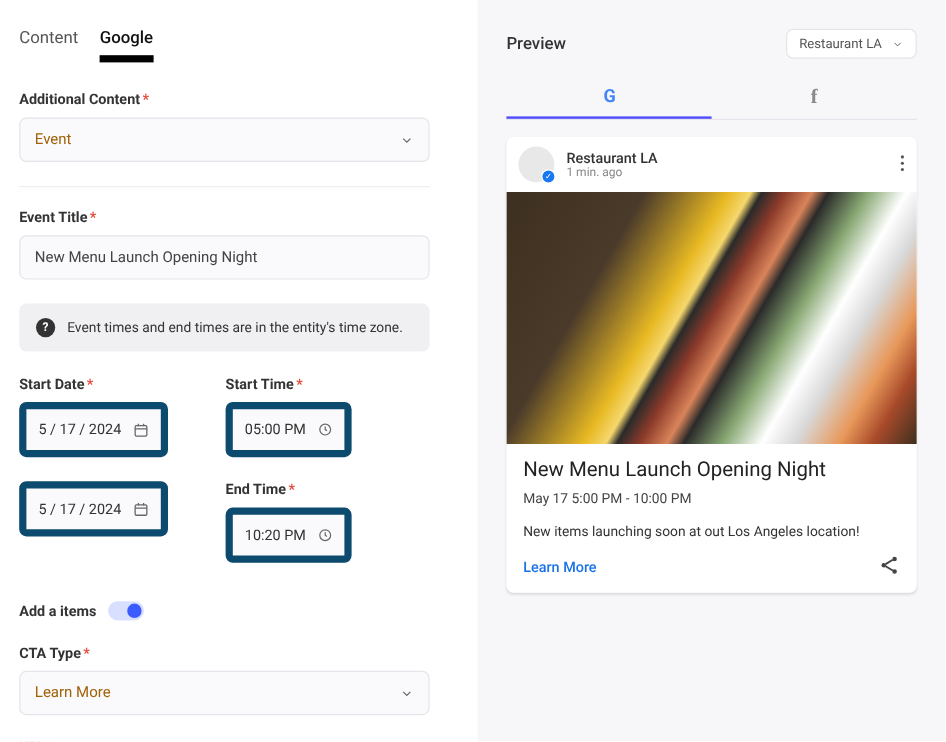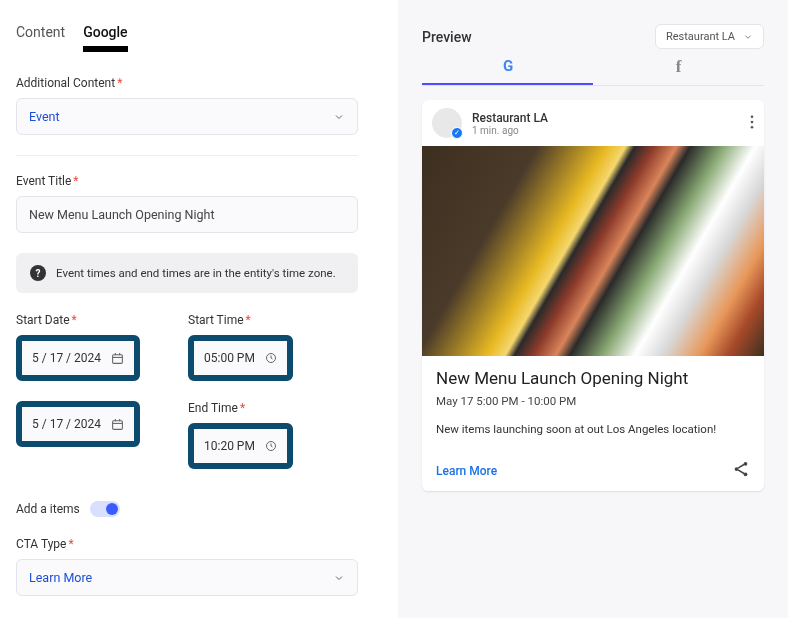--- a/index.html
+++ b/index.html
@@ -3,36 +3,36 @@
 <meta charset="utf-8">
 <style>
   * { box-sizing: border-box; margin: 0; padding: 0; }
   body { font-family: -apple-system, BlinkMacSystemFont, "Segoe UI", Roboto, Arial, sans-serif; font-size: 13px; color: #333; background: #fff; width: 788px; height: 618px; overflow: hidden; display: flex; }
   .left-panel { width: 398px; padding: 24px 40px 0 16px; overflow-y: hidden; background: #fff; }
   .right-panel { flex: 1; background: #f7f7fa; padding: 24px 24px 0 24px; }
   .tabs { display: flex; gap: 18px; margin-bottom: 24px; }
   .tab { font-size: 14px; color: #555; padding-bottom: 6px; cursor: pointer; }
   .tab.active { color: #111; border-bottom: 6px solid #000000; font-weight: 500; }
   .field-group { margin-bottom: 20px; }
-  .field-label { font-size: 12px; color: #333; margin-bottom: 8px; display: block; }
+  .field-label { font-size: 12px; color: #333; margin-bottom: 8px; display: block; font-weight: bold; }
   .required-star { color: #e74c3c; margin-left: 2px; }
-  .select-box, .text-input { width: 100%; background: #fafafc; border: 1px solid #e4e4ea; border-radius: 6px; padding: 10px 12px; font-size: 12.5px; color: #1d4ed8; display: flex; align-items: center; justify-content: space-between; cursor: pointer; }
+  .select-box, .text-input { width: 100%; background: #fafafc; border: 1px solid #e4e4ea; border-radius: 6px; padding: 10px 12px; font-size: 12.5px; color: #a16207; display: flex; align-items: center; justify-content: space-between; cursor: pointer; }
   .text-input { color: #444; }
   .divider { border: none; border-top: 1px solid #eee; margin: 18px 0; }
   .info-banner { background: #f0f0f3; border-radius: 6px; padding: 12px 14px; display: flex; align-items: center; gap: 10px; font-size: 11.5px; color: #333; margin-bottom: 20px; margin-top: 20px;}
   .info-icon-circle { width: 16px; height: 16px; border-radius: 50%; background: #333; color: #fff; display: flex; align-items: center; justify-content: center; font-size: 10px; font-weight: bold; }
   .row { display: flex; gap: 2px; }
   .col { flex: 1; }
   .date-box, .time-box { background: #fafafc; border: 6px solid #0c4a6e; border-radius: 6px; padding: 10px 10px; font-size: 12px; color: #333; display: flex; align-items: center; justify-content: space-between; width: fit-content; min-width: 96px; gap: 10px; cursor: pointer; }
   .cal-icon, .clock-icon, .chev-icon { color: #666; display: inline-flex; }
   .toggle-row { display: flex; align-items: center; gap: 10px; margin-bottom: 20px; margin-top: 12px;}
   .toggle { width: 30px; height: 16px; border-radius: 10px; background: #d9e0ff; position: relative; cursor: pointer; }
   .toggle-knob { width: 12px; height: 12px; border-radius: 50%; background: #3b5bff; position: absolute; top: 2px; right: 2px; }
 
-  .preview-header { display: flex; justify-content: space-between; align-items: center; }
+  .preview-header { display: flex; justify-content: space-between; align-items: center; margin-bottom: 14px;}
   .preview-title { font-size: 14px; color: #333; font-weight: 500;}
   .account-select { background: #fff; border: 1px solid #e4e4ea; border-radius: 6px; padding: 5px 10px; font-size: 11px; color: #555; display: flex; align-items: center; gap: 8px; cursor: pointer;}
   .preview-tabs { display: flex; border-bottom: 1px solid #e4e4ea; margin-bottom: 14px;}
   .preview-tab { flex: 1; display: flex; justify-content: center; padding: 8px 0; cursor: pointer;}
   .preview-tab.active { border-bottom: 2px solid #4f4cff; }
   .google-g { font-size: 15px; font-weight: bold; letter-spacing: -1px;}
   .g-blue{color:#4285F4}
   .fb-icon { font-family: Georgia, serif; font-size: 17px; font-weight: bold; color: #888; }
 
   .card { background: #fff; border-radius: 6px; box-shadow: 0 1px 2px rgba(0,0,0,0.1); overflow: hidden;}
@@ -40,21 +40,21 @@
   .avatar-wrap { position: relative; width: 30px; height: 30px;}
   .avatar { width: 30px; height: 30px; border-radius: 50%; background: #e8e8e8;}
   .verify-badge { position: absolute; bottom: -1px; right: -1px; width: 12px; height: 12px; border-radius: 50%; background: #1877f2; color: #fff; font-size: 7px; display: flex; align-items: center; justify-content: center; border: 1px solid #fff;}
   .card-name { font-size: 12px; font-weight: 500;}
   .card-time { font-size: 10px; color: #888;}
   .dots { margin-left: auto; color: #555; font-size: 16px; cursor: pointer;}
   .card-img { width:100%; height:210px; background: linear-gradient(120deg,#3d2f1f 0%,#4a3a2a 25%,#e8b923 40%,#f5d76e 44%, #2a2a2a 46%, #8b3a2a 50%, #d9845a 55%, #2a2a2a 58%, #88a873 65%, #fff 72%, #d8d8d8 78%, #e8985a 86%, #a84a2a 92%, #3d2f1f 100%); position:relative;}
   .card-body { padding: 12px 14px 10px 14px;}
   .card-title { font-size: 17px; font-weight: 400; color: #222; margin-bottom: 6px;}
   .card-datetime { font-size: 11.5px; color: #444; margin-bottom: 14px;}
-  .card-desc { font-size: 11.5px; color: #333; margin-bottom: 24px;}
+  .card-desc { font-size: 11.5px; color: #333; margin-bottom: 12px;}
   .card-footer { display: flex; justify-content: space-between; align-items: center;}
   .learn-link { color: #1a73e8; font-size: 12px; font-weight: 500; cursor: pointer;}
   .share-icon { color: #444; cursor: pointer;}
 </style>
 </head>
 <body>
 
 <div class="left-panel">
   <div class="tabs">
     <div class="tab">Content</div>

